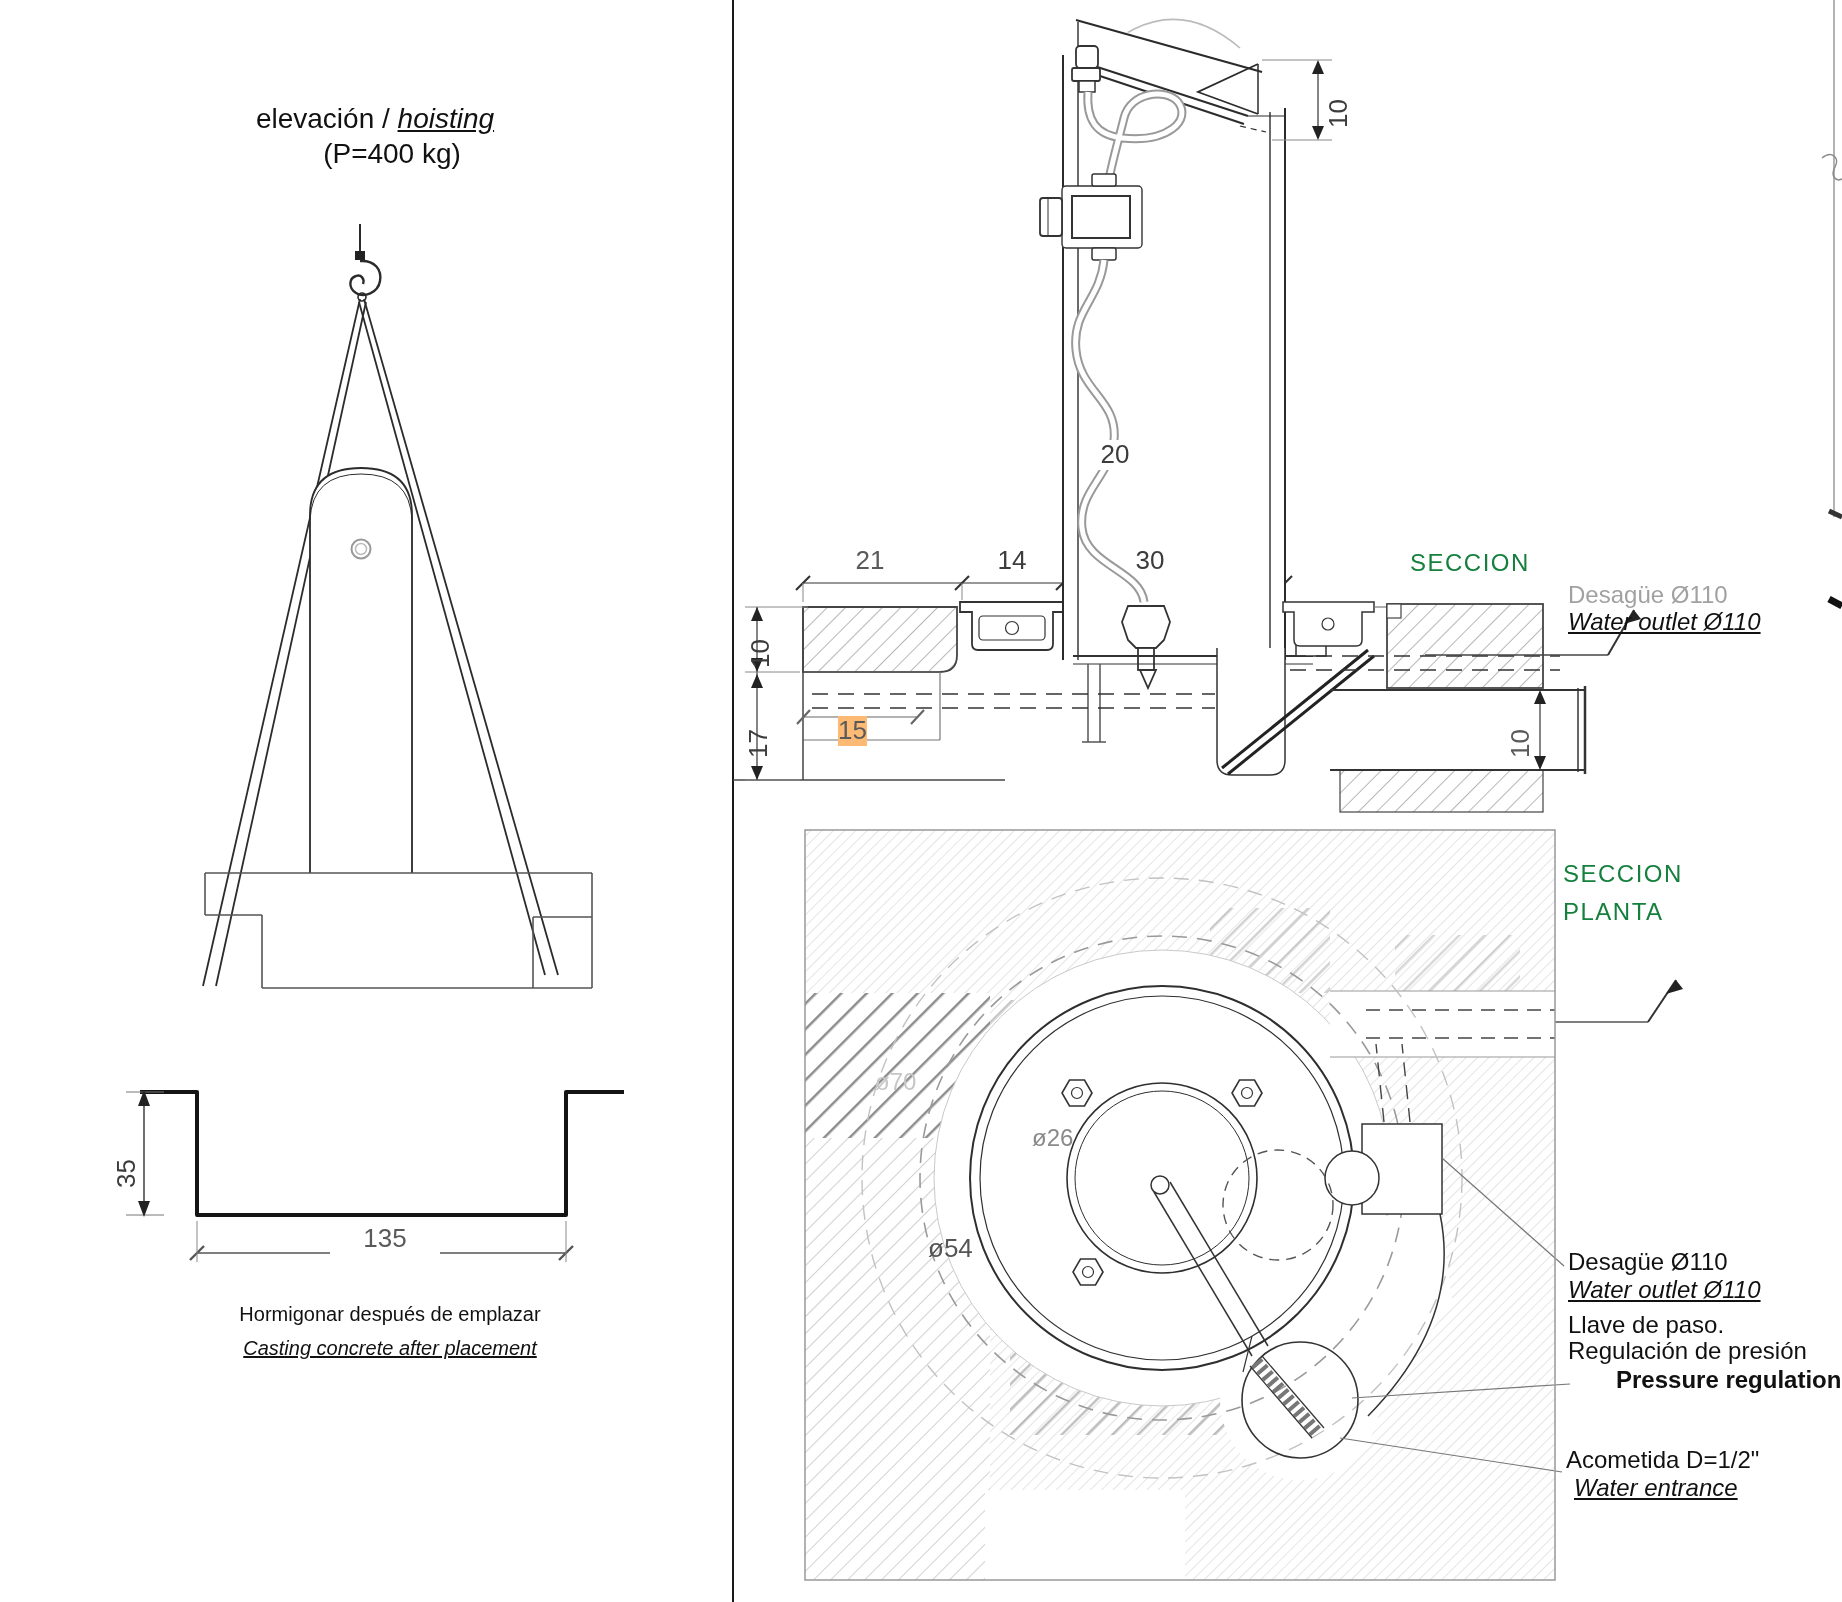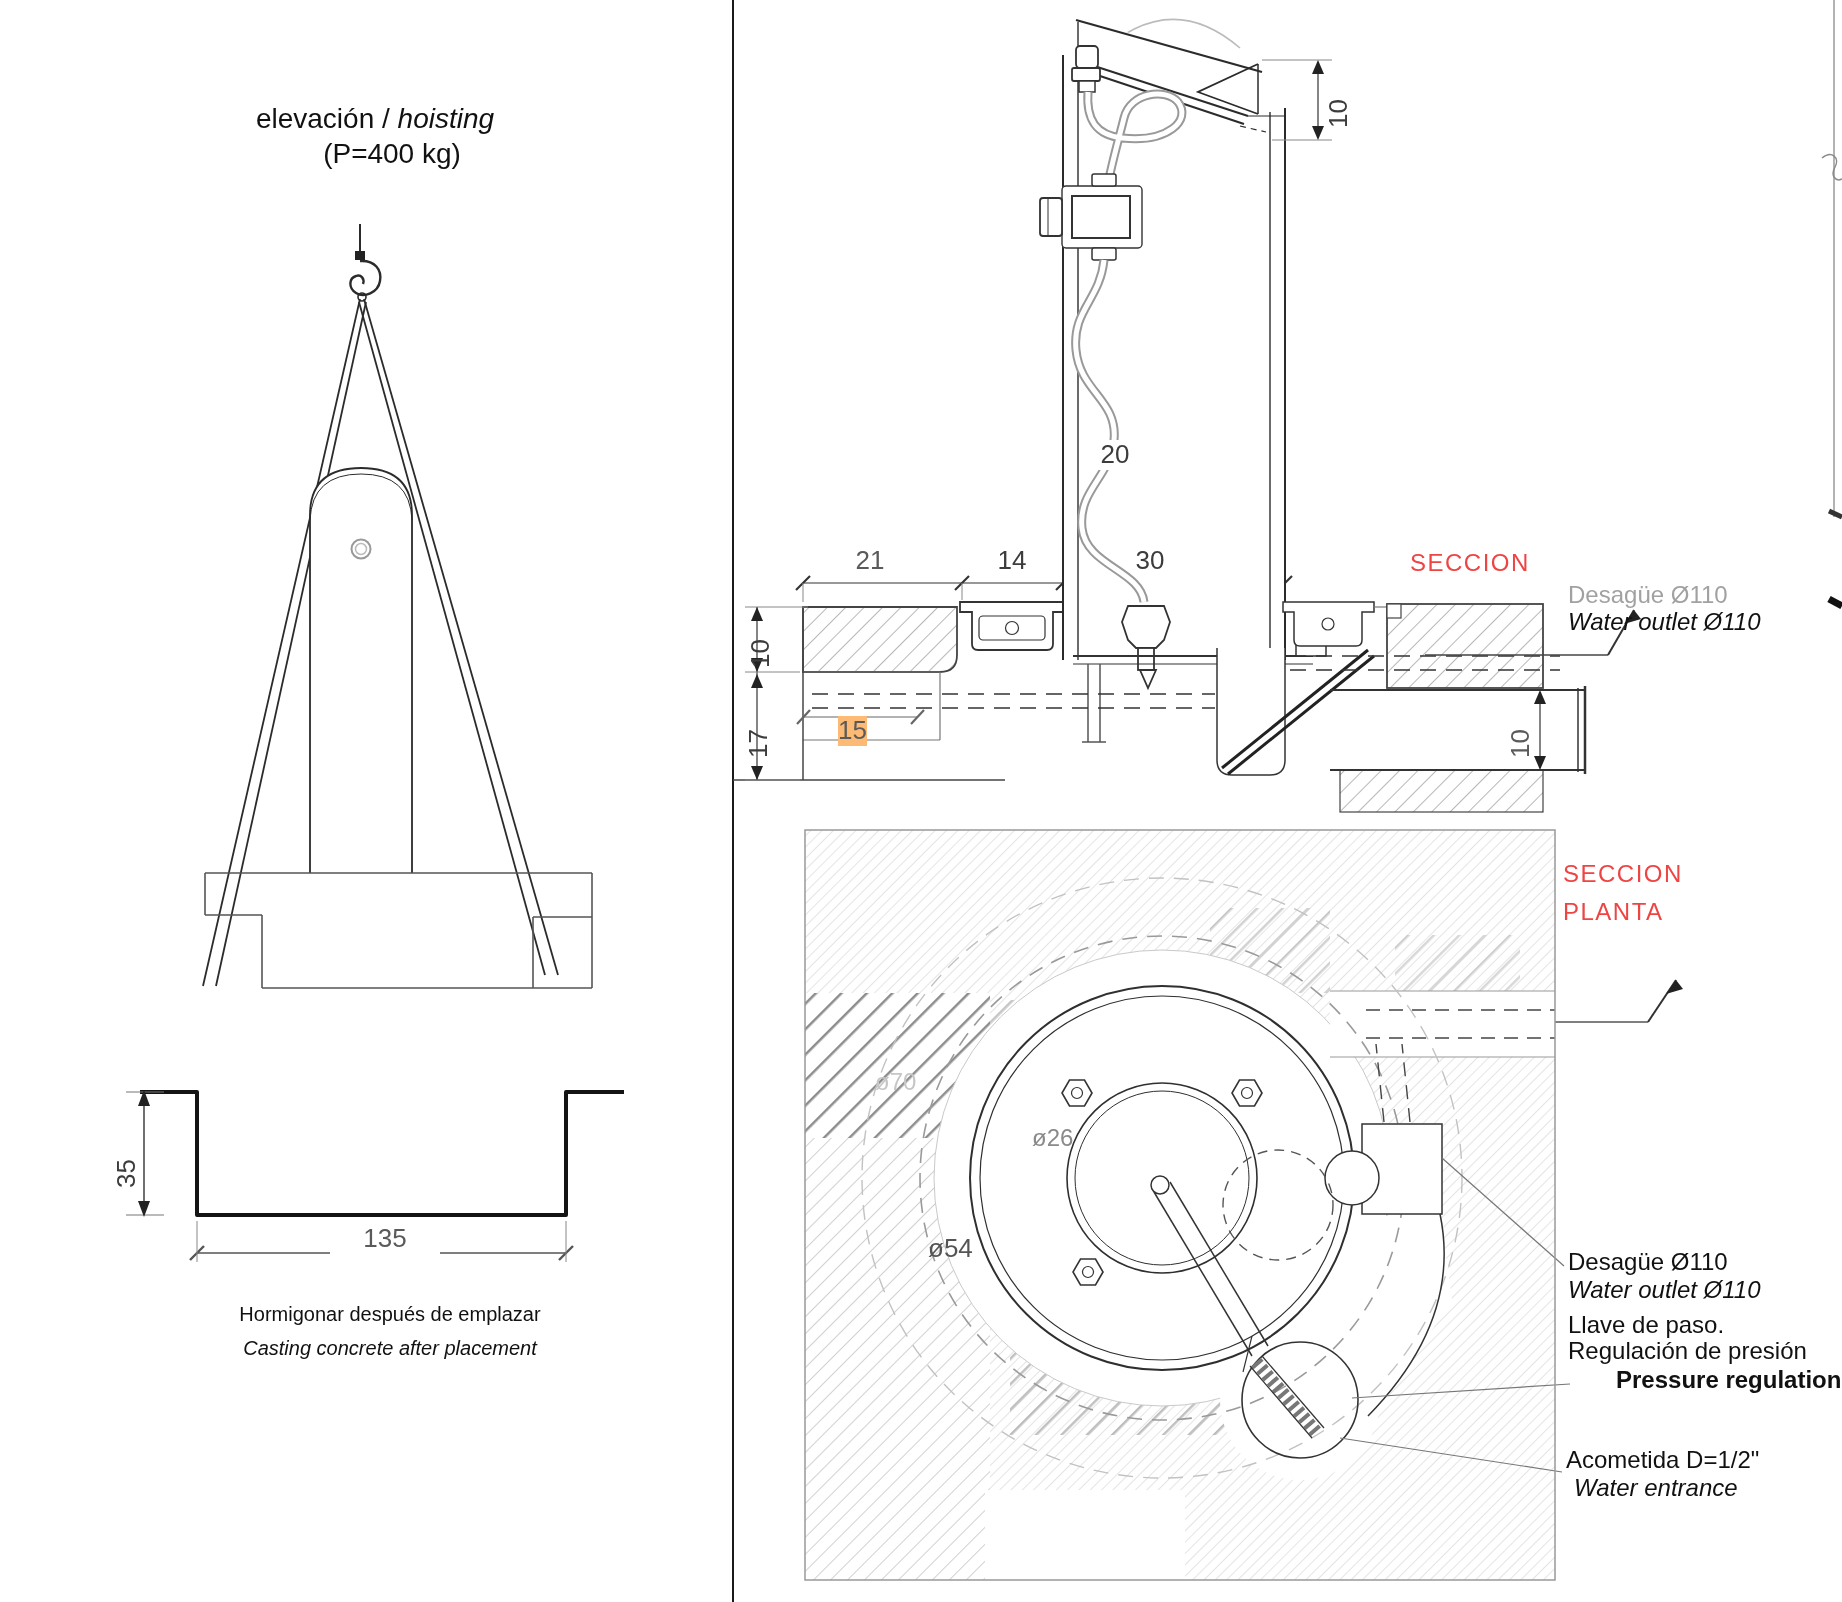--- a/index.html
+++ b/index.html
@@ -1,27 +1,27 @@
 <!DOCTYPE html>
 <html><head>
 <meta charset="utf-8">
 <style>
   html,body{margin:0;padding:0;background:#ffffff;}
   #sheet{position:relative;width:1842px;height:1602px;background:#ffffff;overflow:hidden;
          font-family:"Liberation Sans", sans-serif;color:#1a1a1a;}
   #linework{position:absolute;left:0;top:0;}
   .lbl{position:absolute;white-space:nowrap;line-height:1.15;}
   .c{text-align:center;}
-  .it{font-style:italic;}
+  .it{font-style:italic;text-decoration:underline;}
   .rot{transform:rotate(-90deg);transform-origin:0 0;}
   .dim{font-size:26px;color:#3c3c3c;}
   .dimg{font-size:26px;color:#5a5a5a;}
   .title{font-size:28px;color:#111;}
   .note{font-size:20px;color:#111;}
-  .sec{font-size:24px;letter-spacing:1.5px;color:#ef4444;}
+  .sec{font-size:24px;letter-spacing:1.5px;color:#15803d;}
   .ann{font-size:24px;color:#111;}
   .faded{color:#8a8a8a;opacity:.8;}
   .vfaded{color:#c6c6c6;}
   .gray{color:#8a8a8a;}
   .dgray{color:#555;}
   .bold-it{font-weight:700;margin-left:40px;}
 </style>
 </head>
 <body>
 

